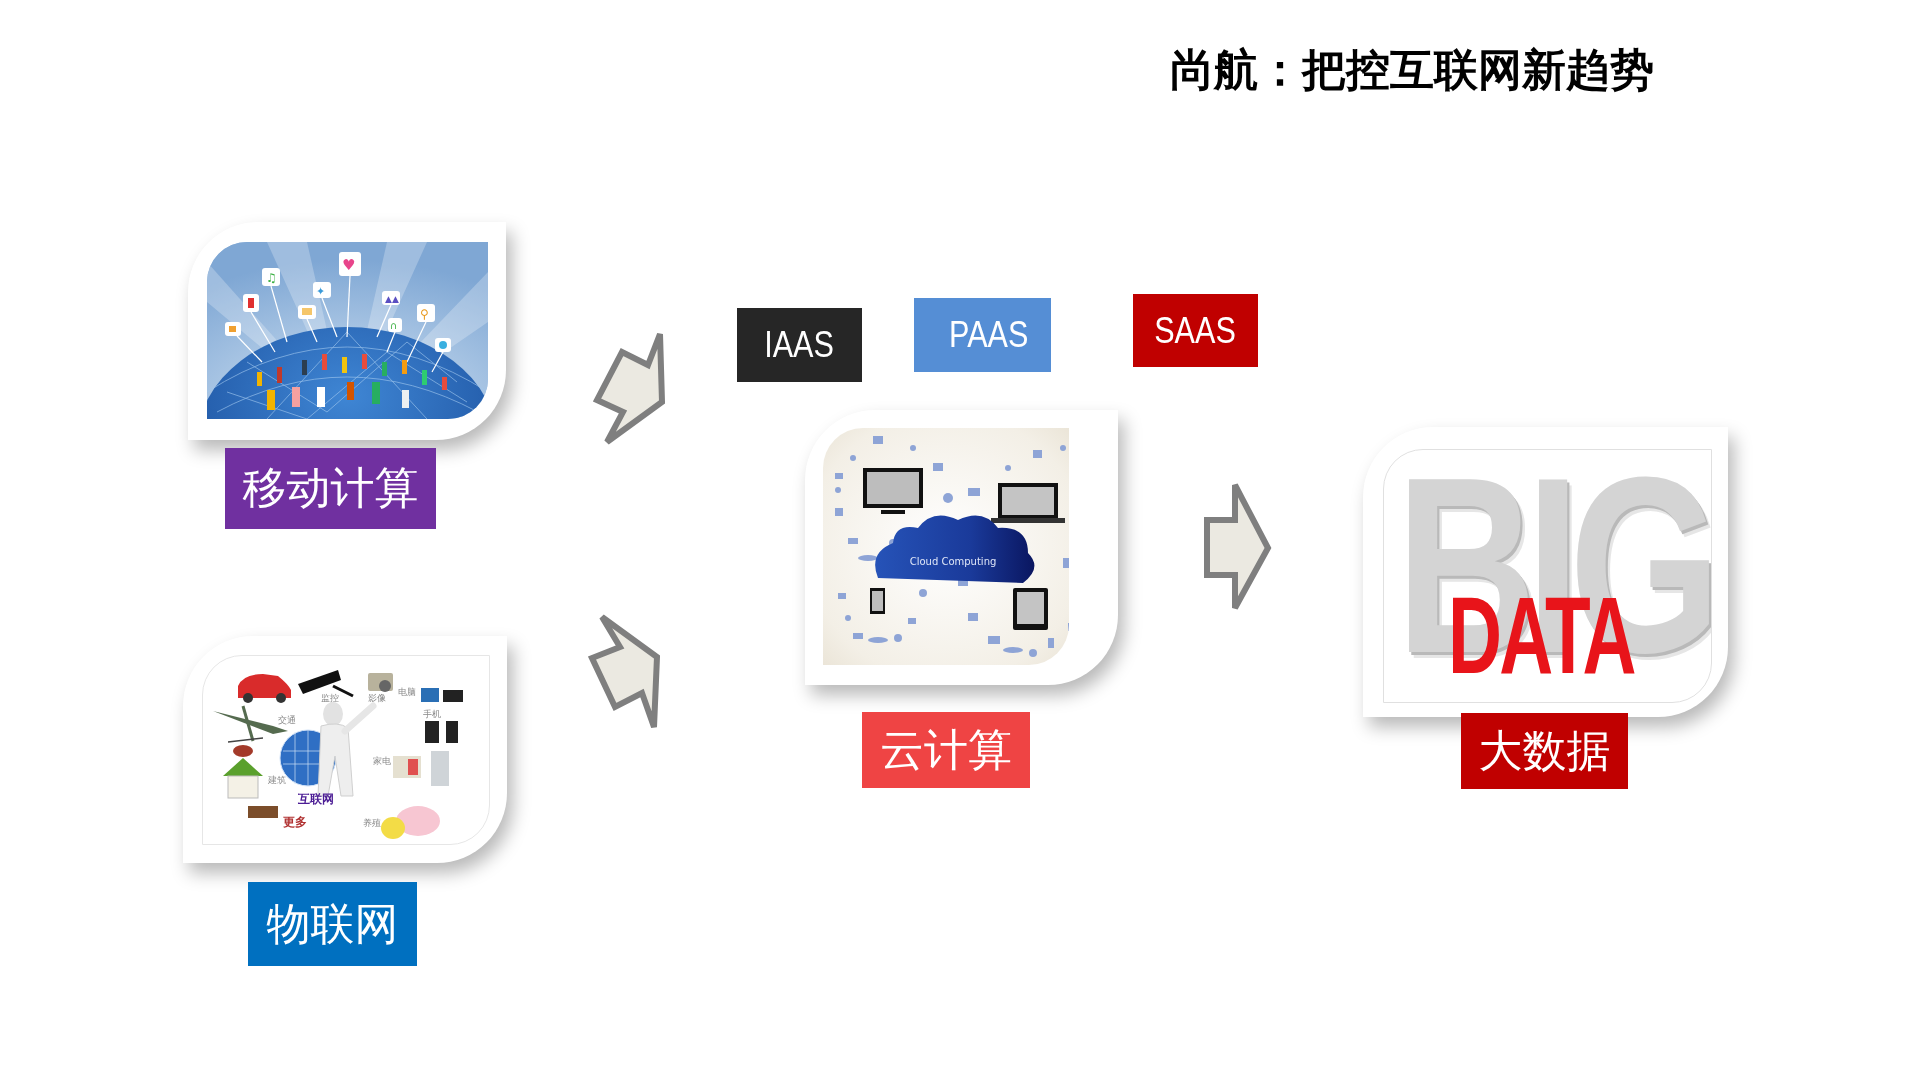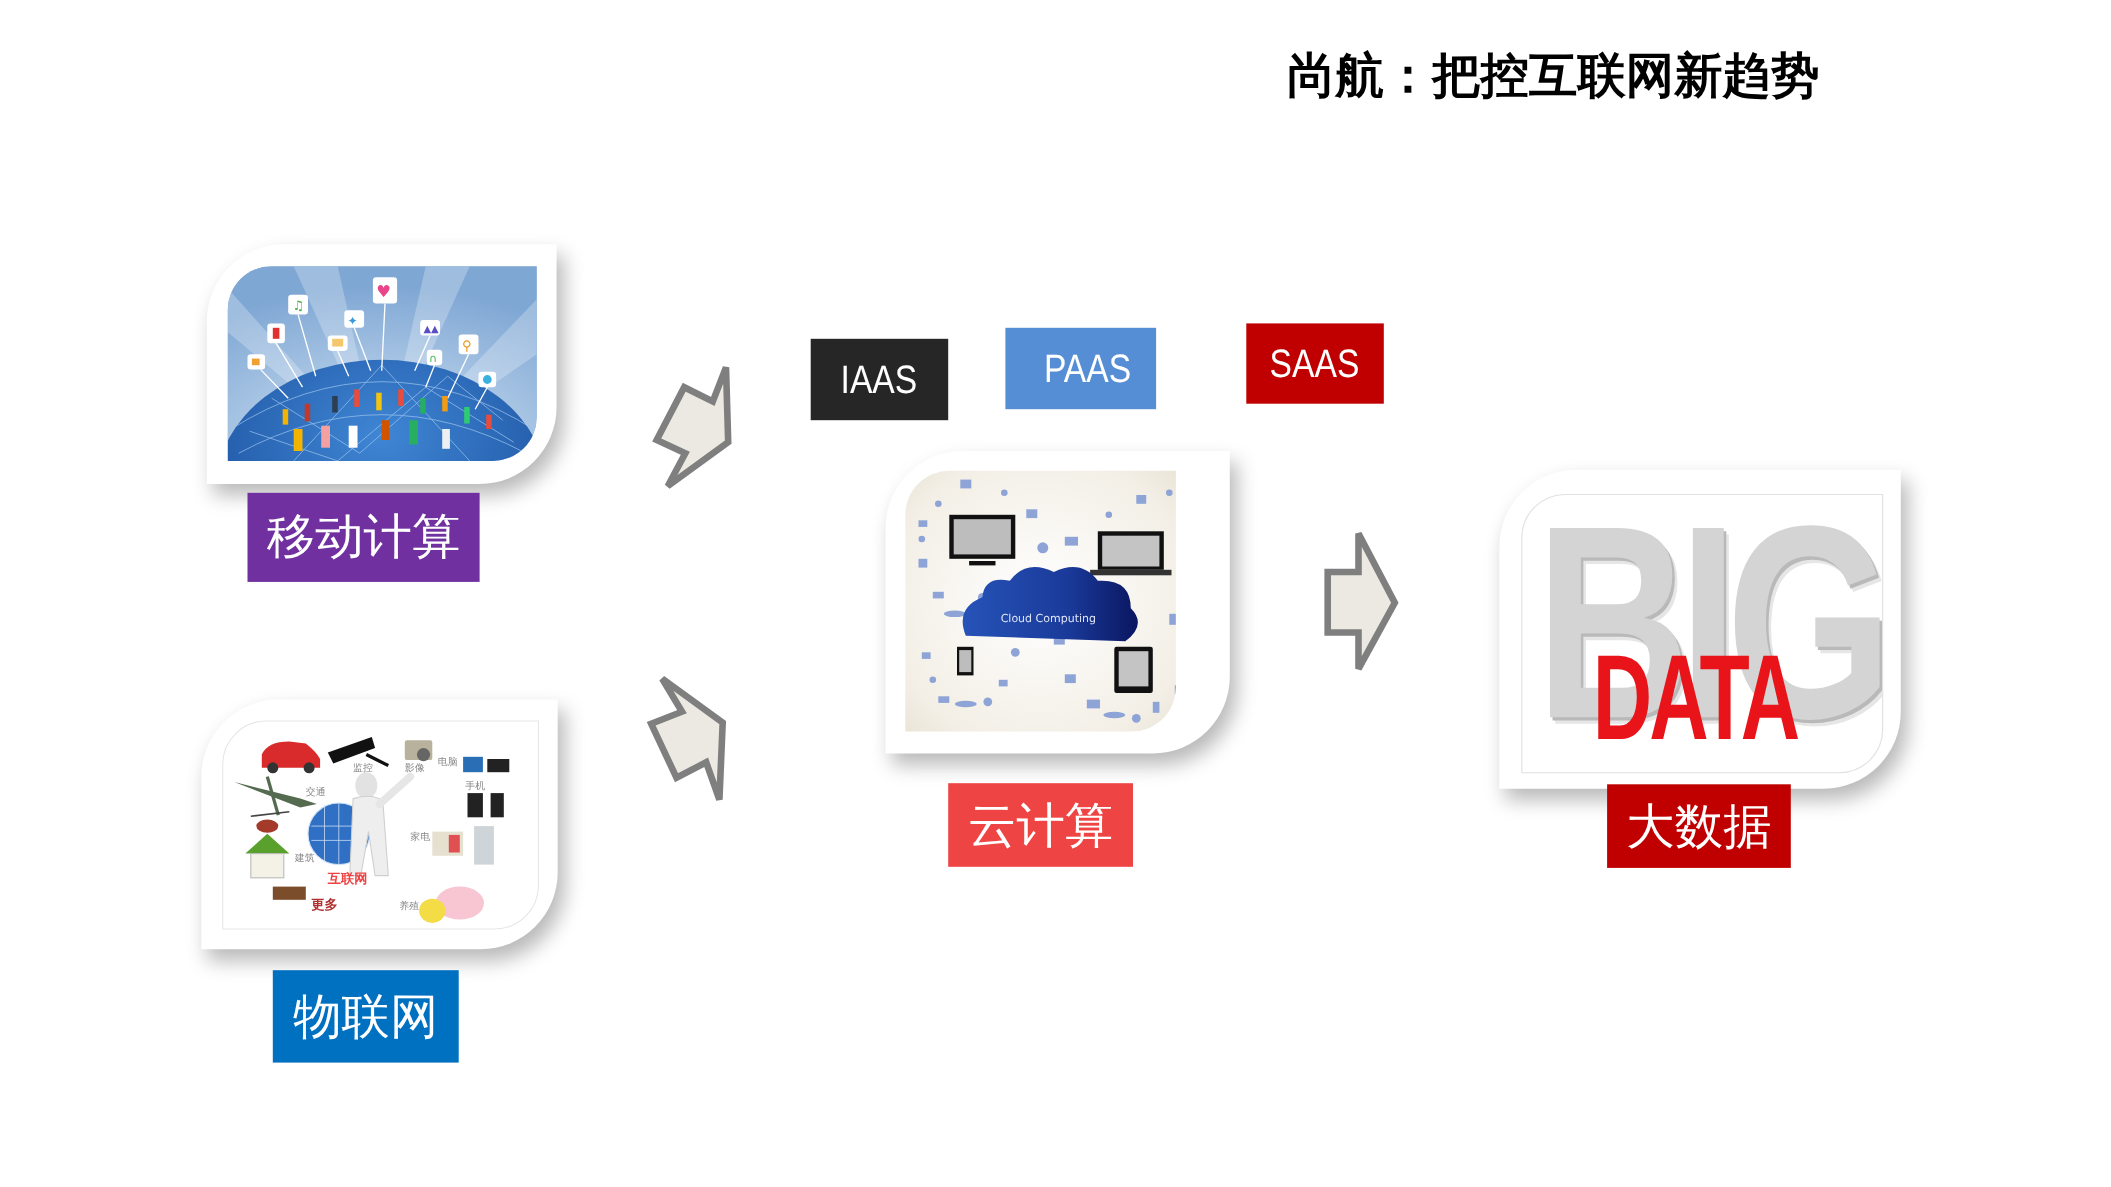--- a/index.html
+++ b/index.html
@@ -152,21 +152,21 @@
         <ellipse cx="190" cy="172" rx="12" ry="11" fill="#f3dc46"></ellipse>
     </svg>
     <span class="iot-txt" style="left:75px; top:58px;">交通</span>
     <span class="iot-txt" style="left:118px; top:36px;">监控</span>
     <span class="iot-txt" style="left:165px; top:36px;">影像</span>
     <span class="iot-txt" style="left:195px; top:30px;">电脑</span>
     <span class="iot-txt" style="left:220px; top:52px;">手机</span>
     <span class="iot-txt" style="left:170px; top:99px;text-align:center;">家电</span>
     <span class="iot-txt" style="left:65px; top:118px;">建筑</span>
     <span class="iot-txt" style="left:160px; top:128px;margin-top:33px;">养殖</span>
-    <span class="iot-txt" style="left:95px; top:135px; font-size:12px; font-weight:bold; color:#ef4444;">互联网</span>
+    <span class="iot-txt" style="left:95px; top:135px; font-size:12px; font-weight:bold; color:#4c1d95;">互联网</span>
     <span class="iot-txt" style="left:80px; top:158px; font-size:12px; font-weight:bold; color:#b03030;">更多</span>
   </div>
 </div>
 <div class="label" style="left:248px; top:882px; width:169px; height:84px; background:#0070c0;">物联网</div>
 
 <svg class="abs" style="left:0; top:0;" width="1919" height="1079">
   <polygon points="660,334 662,402 607,442 623,412 597,400 622,352 648,365" fill="#ebe9e1" stroke="#7f7f7f" stroke-width="6" stroke-linejoin="miter"></polygon>
   <polygon points="602,617 657,657 654,727 642,693 615,707 592,658 620,647" fill="#ebe9e1" stroke="#7f7f7f" stroke-width="6" stroke-linejoin="miter"></polygon>
   <polygon points="1207,520 1235,520 1235,485 1268,548 1235,608 1235,575 1207,575" fill="#ebe9e1" stroke="#7f7f7f" stroke-width="6" stroke-linejoin="miter"></polygon>
 </svg>

